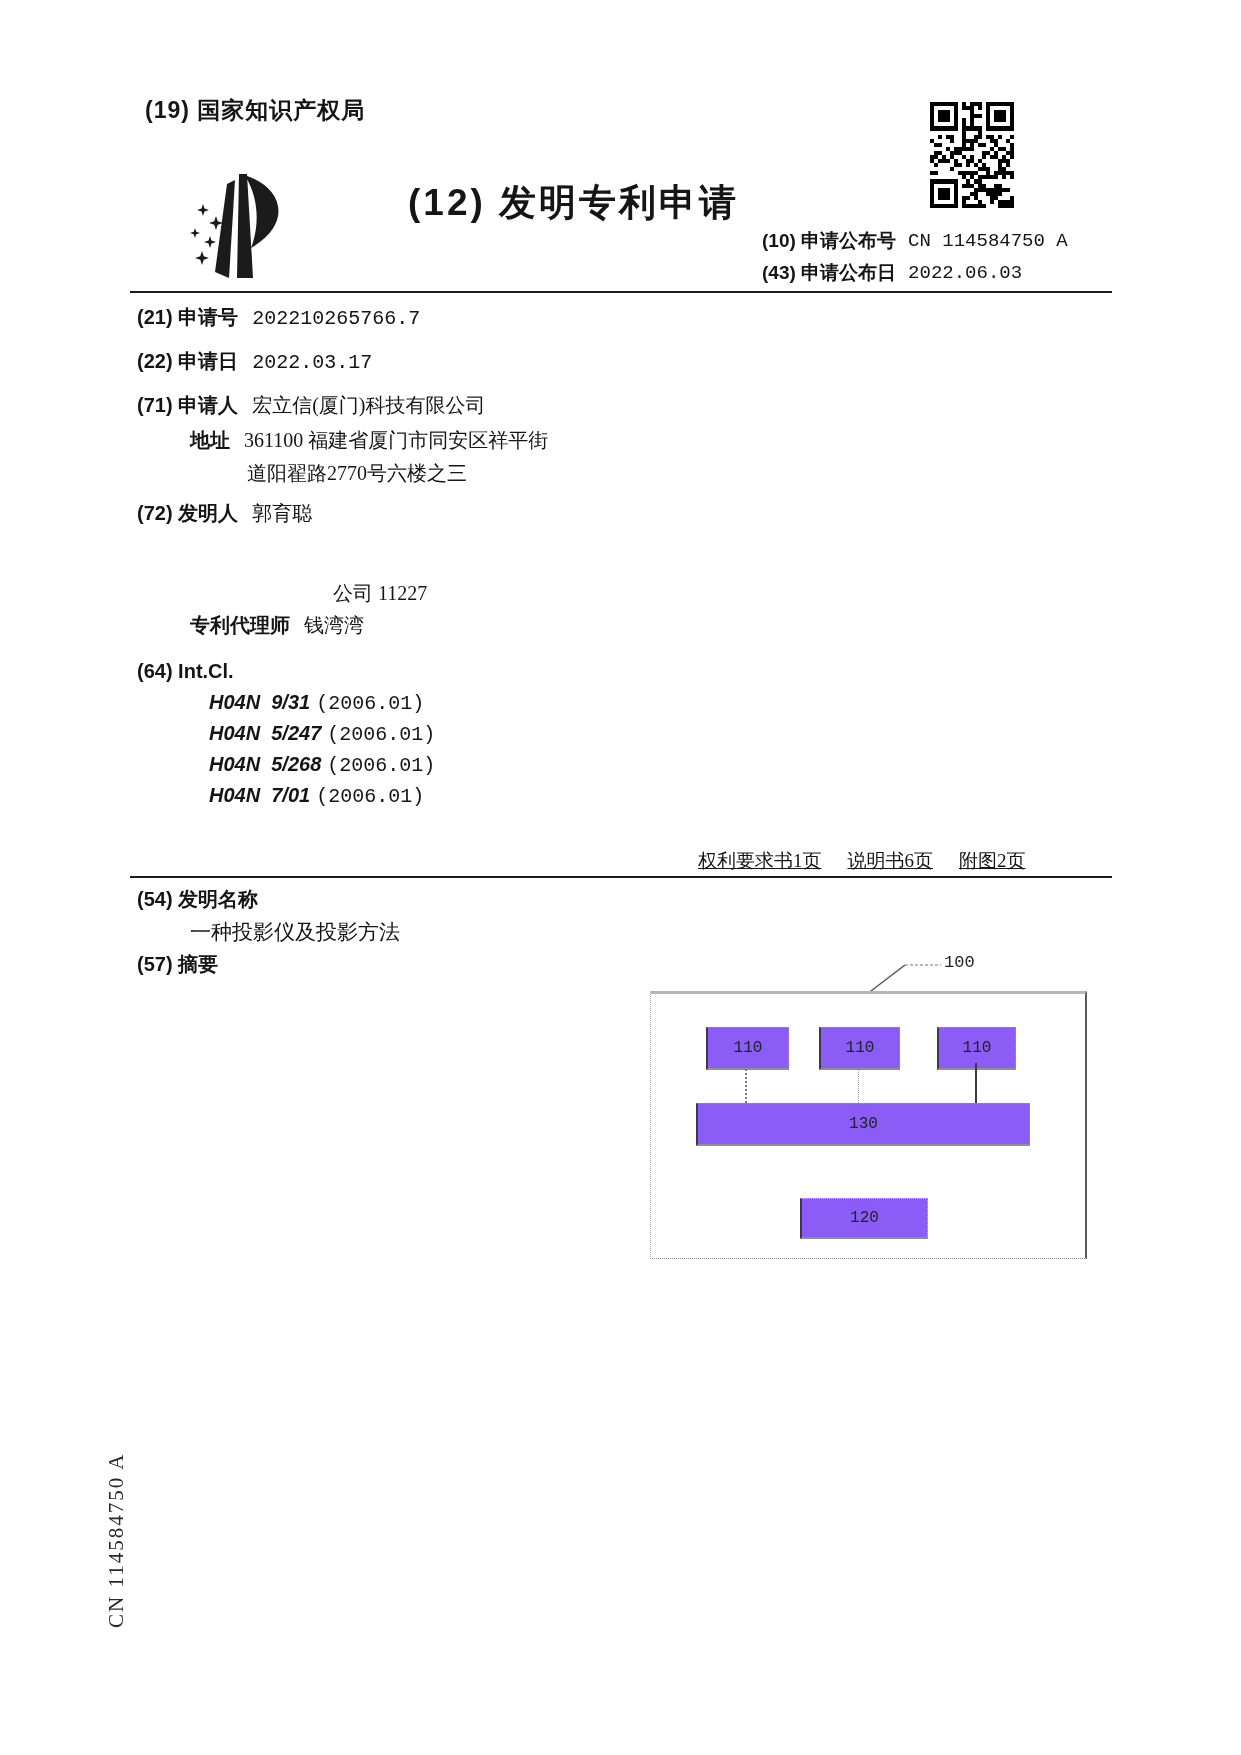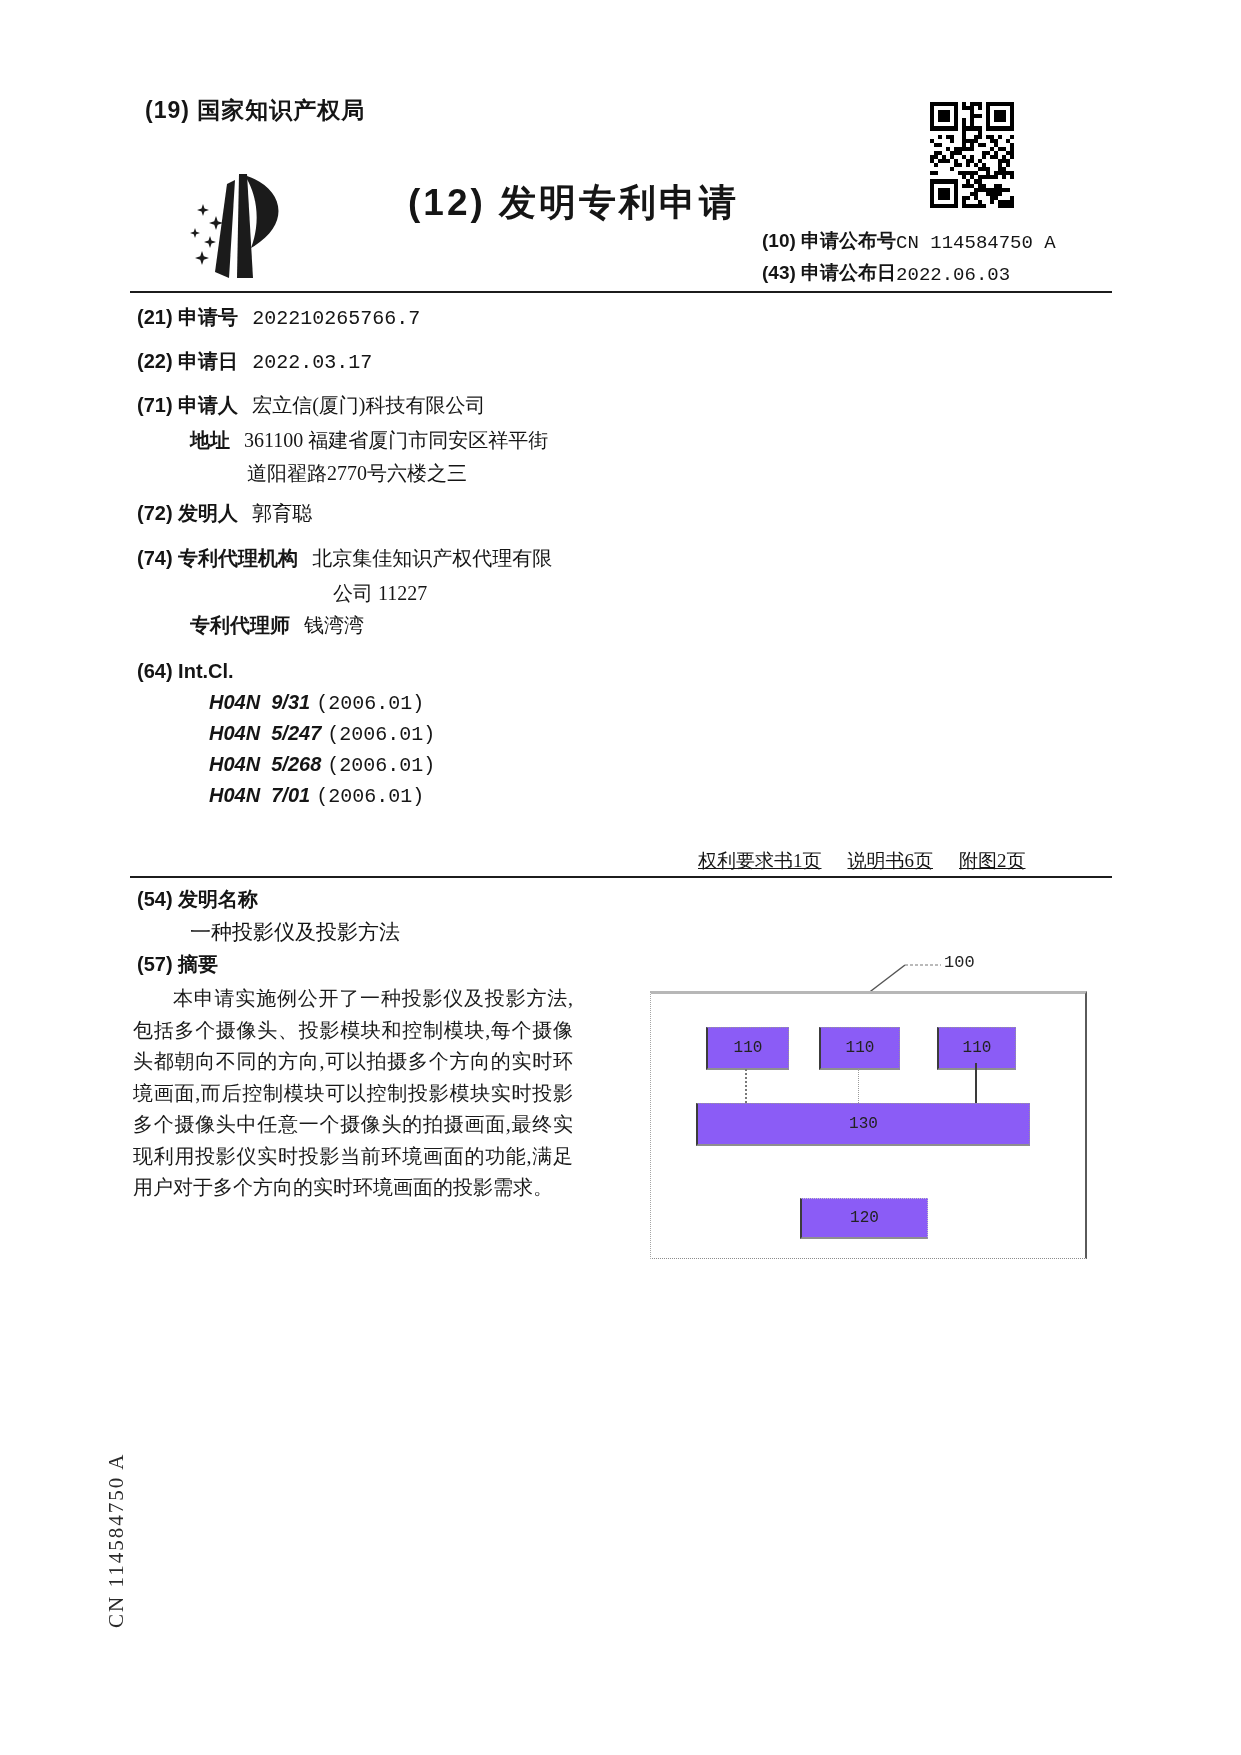--- a/index.html
+++ b/index.html
@@ -7,21 +7,21 @@
         font-family:"Liberation Serif","DejaVu Serif",serif;color:#151515;overflow:hidden;}
   .abs{position:absolute;}
   .lbl{font-family:"Liberation Sans","DejaVu Sans",sans-serif;font-weight:700;}
   .val{font-family:"Liberation Serif","DejaVu Serif",serif;}
   .num{font-family:"Liberation Mono","DejaVu Sans Mono",monospace;}
   .row{position:absolute;font-size:20px;white-space:nowrap;}
   .row .lbl{margin-right:14px;}
   .hr{position:absolute;left:130px;width:982px;height:2px;background:#1c1c1c;}
   .office{font-family:"Liberation Sans","DejaVu Sans",sans-serif;font-weight:600;font-size:23px;letter-spacing:1px;}
   .doc-title{font-family:"Liberation Sans","DejaVu Sans",sans-serif;font-weight:700;font-size:37px;letter-spacing:3px;}
-  .pub-row{display:flex;align-items:flex-end;font-size:19px;white-space:nowrap;}
+  .pub-row{display:flex;gap:12px;align-items:center;font-size:19px;white-space:nowrap;}
   .pub-row .lbl{font-size:19px;}
   .cl-code{font-style:italic;font-family:"Liberation Sans","DejaVu Sans",sans-serif;font-weight:700;white-space:pre;margin-left:17px;}
   .cl-ver{font-family:"Liberation Mono","DejaVu Sans Mono",monospace;margin-left:6px;margin-top:16px;}
   .pages{position:absolute;left:698px;top:848px;display:flex;gap:26px;font-size:19px;text-decoration:underline;}
   .abstract{position:absolute;left:133px;top:983px;width:440px;font-size:20px;line-height:31.5px;
             text-align:justify;text-indent:2em;color:#1a1a1a;}
   
   .fig-box{position:absolute;display:flex;align-items:center;justify-content:center;background:#8b5cf6;
            font-family:"Liberation Mono","DejaVu Sans Mono",monospace;font-size:16px;color:#222;
            border-top:1px dotted #979797;border-right:1px dotted #979797;
@@ -271,23 +271,20 @@
   </div>
   <div class="row" style="left:190px;top:427px;">
     <span class="lbl">地址</span><span class="val">361100 福建省厦门市同安区祥平街</span>
   </div>
   <div class="row" style="left:247px;top:460px;">
     <span class="val">道阳翟路2770号六楼之三</span>
   </div>
   <div class="row" style="left:137px;top:500px;">
     <span class="lbl">(72) 发明人</span><span class="val">郭育聪</span>
   </div>
-  <div class="row" style="left:137px;top:545px;">
-    <span class="lbl">(74) 专利代理机构</span><span class="val">北京集佳知识产权代理有限</span>
-  </div>
   <div class="row" style="left:333px;top:580px;">
     <span class="val">公司 11227</span>
   </div>
   <div class="row" style="left:190px;top:612px;">
     <span class="lbl">专利代理师</span><span class="val">钱湾湾</span>
   </div>
   <div class="row" style="left:137px;top:660px;">
     <span class="lbl">(64) Int.Cl.</span>
   </div>
   <div class="row" style="left:192px;top:691px;">
@@ -313,21 +310,20 @@
 
   <div class="row" style="left:137px;top:886px;">
     <span class="lbl">(54) 发明名称</span>
   </div>
   <div class="row" style="left:190px;top:918px;font-size:21px;">
     <span class="val">一种投影仪及投影方法</span>
   </div>
   <div class="row" style="left:137px;top:951px;">
     <span class="lbl">(57) 摘要</span>
   </div>
-  <div class="abstract">本申请实施例公开了一种投影仪及投影方法,包括多个摄像头、投影模块和控制模块,每个摄像头都朝向不同的方向,可以拍摄多个方向的实时环境画面,而后控制模块可以控制投影模块实时投影多个摄像头中任意一个摄像头的拍摄画面,最终实现利用投影仪实时投影当前环境画面的功能,满足用户对于多个方向的实时环境画面的投影需求。</div>
 
   <div>
     <div class="fig-label" style="left:944px;top:953px;">100</div>
     <svg class="abs" style="left:855px;top:952px;" width="88" height="44">
       <line x1="12" y1="42" x2="50" y2="13" stroke="#555" stroke-width="1.5"></line>
       <line x1="50" y1="13" x2="86" y2="13" stroke="#777" stroke-width="1.2" stroke-dasharray="3,2"></line>
     </svg>
     <div class="fig-outer"></div>
     <div class="fig-box" style="left:706px;top:1027px;width:80px;height:40px;">
       <span>110</span>

